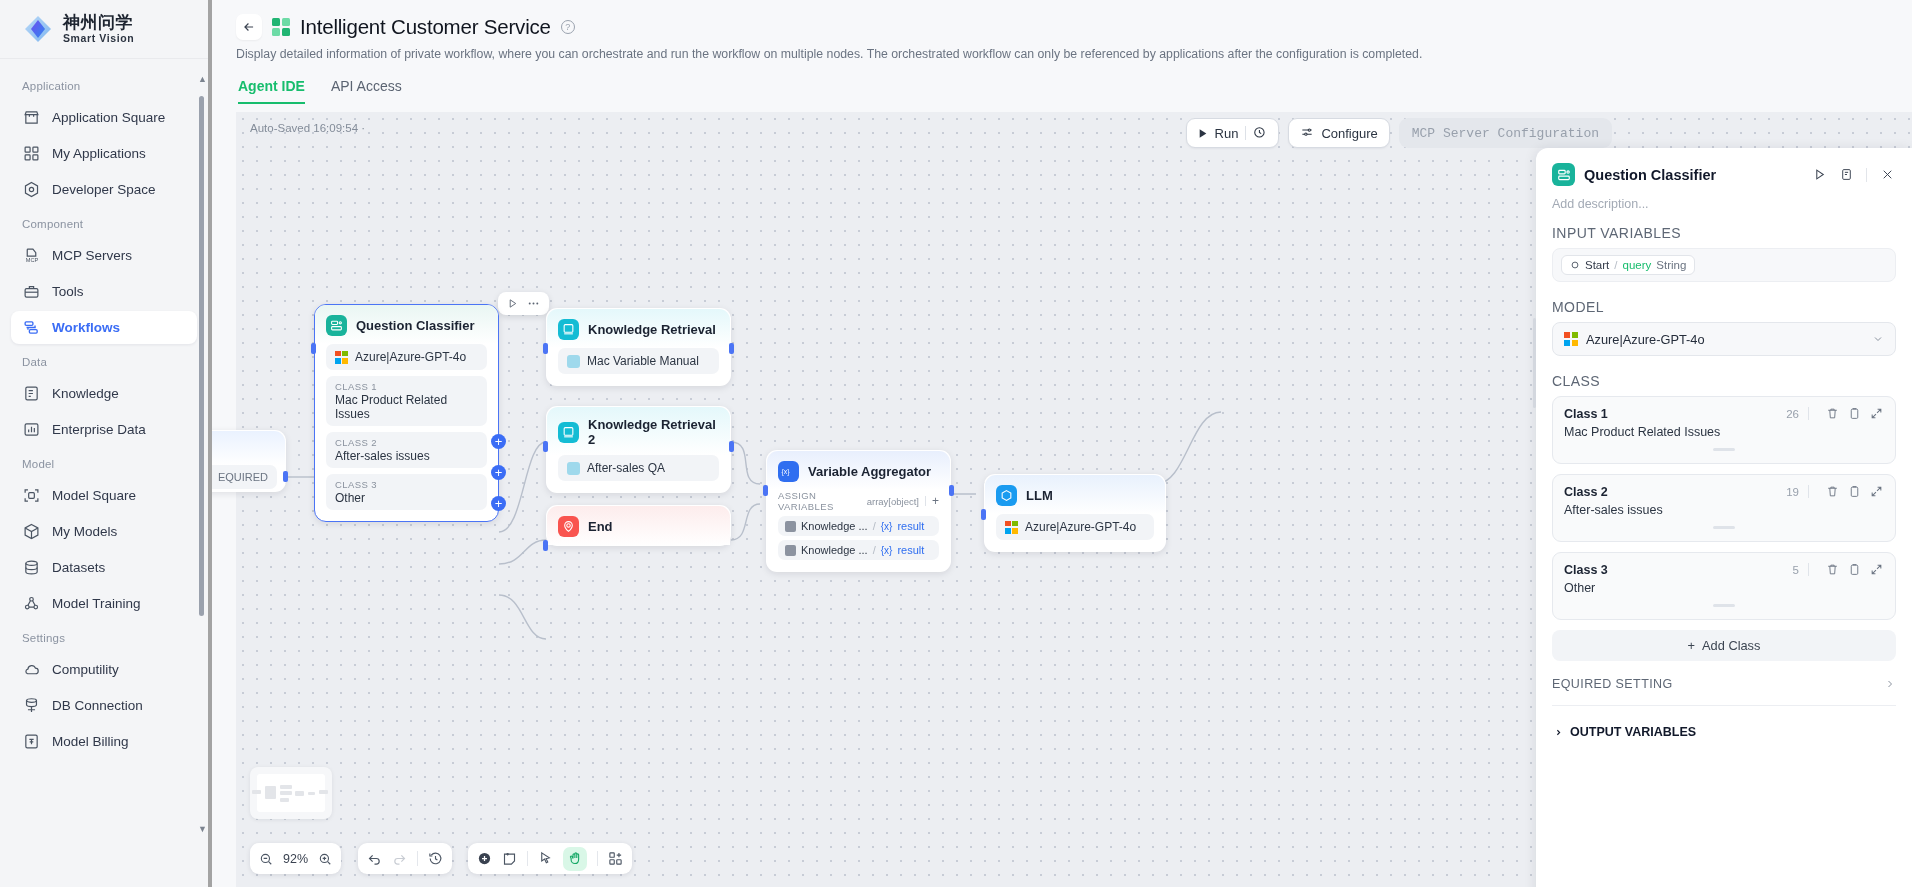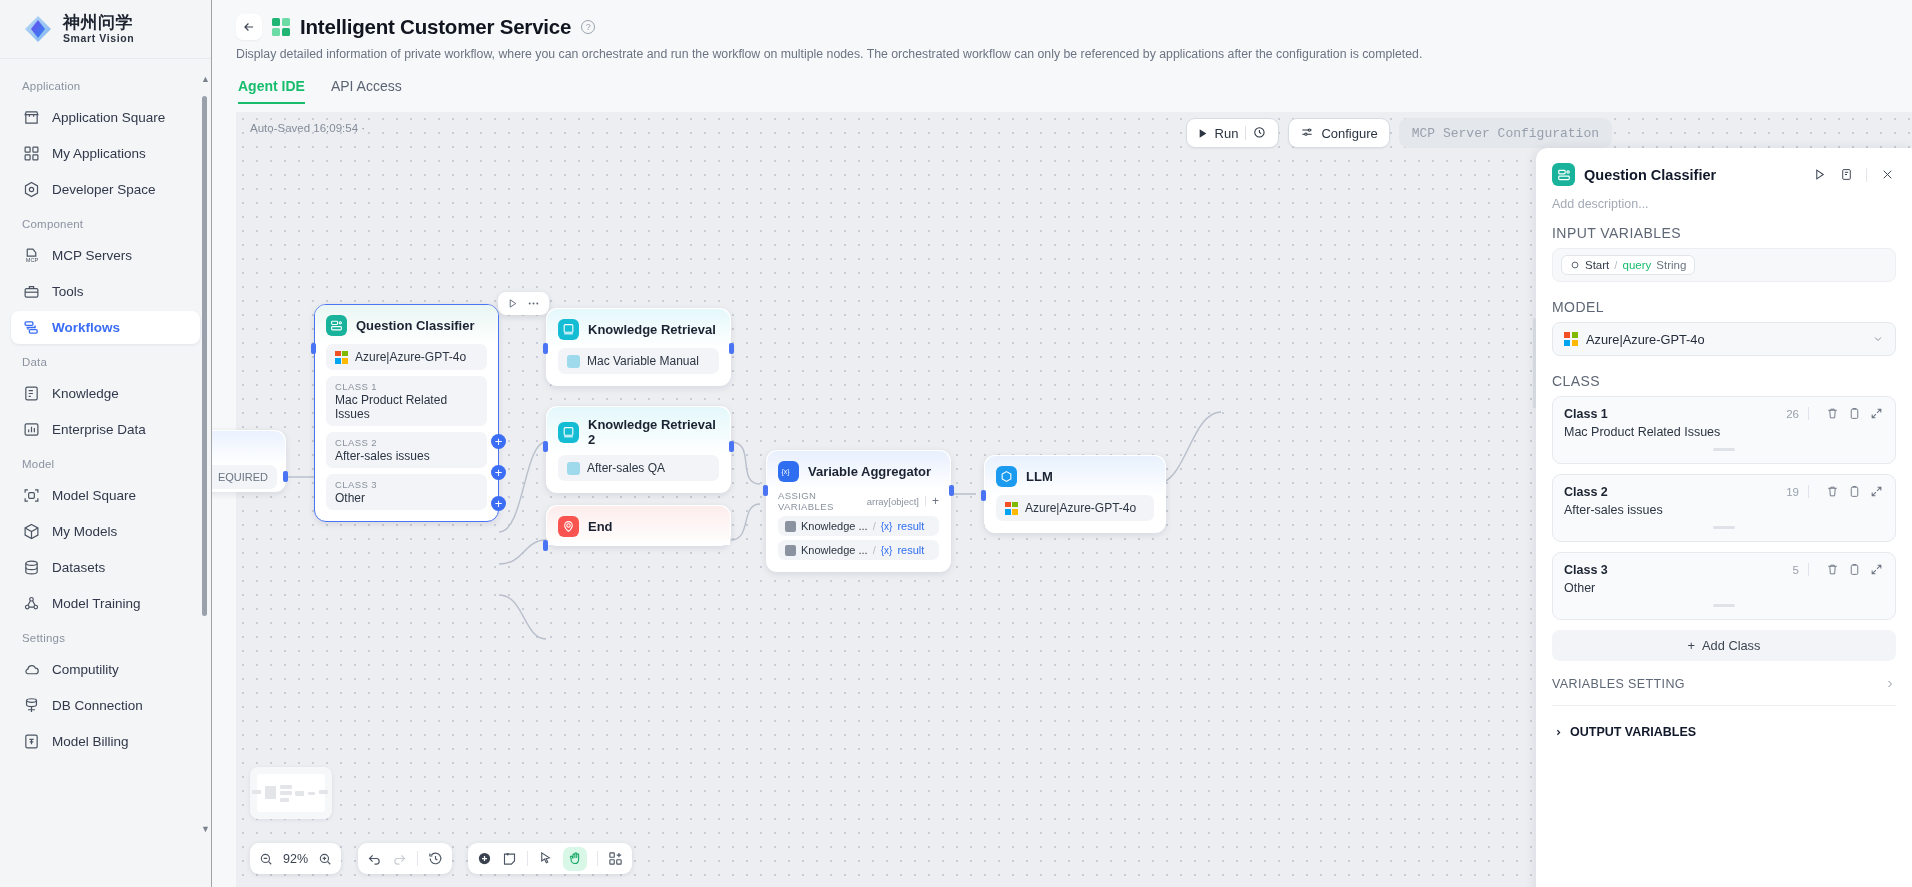--- a/index.html
+++ b/index.html
@@ -9,21 +9,21 @@
     background: #f7f8fa;
     overflow: hidden;
     color: #1f2937;
   }
   .app { display: flex; width: 1912px; height: 887px; }
 
   
   .sidebar {
     width: 212px; height: 887px;
     background: #f4f5f7;
-    border-right: 1px solid #a3a3a3;
+    border-right: 4px solid #a3a3a3;
     display: flex; flex-direction: column;
     position: relative; flex: 0 0 212px;
   }
   .brand {
     height: 59px; display: flex; align-items: center; gap: 9px;
     padding-left: 22px; border-bottom: 1px solid #e9eaed; background:#f4f5f7;
   }
   .brand-logo { width: 32px; height: 32px; position: relative; flex:0 0 32px;}
   .brand-text { display: flex; flex-direction: column; line-height: 1; }
   .brand-cn { font-size: 17px; font-weight: 700; color: #1d2430; letter-spacing: .5px;}
@@ -65,21 +65,21 @@
   .title-row { display: flex; align-items: center; gap: 10px; }
   .back-btn {
     width: 26px; height: 26px; border-radius: 7px; background:#fff;
     display:flex; align-items:center; justify-content:center; cursor:pointer;
     box-shadow: 0 1px 2px rgba(0,0,0,.05);
   }
   .app-badge { width: 18px; height: 18px; display:grid; grid-template-columns: 1fr 1fr; grid-gap: 2.5px;}
   .app-badge i { display:block; border-radius:1.5px; background:#21b573; }
   .app-badge i:nth-child(2){ background:#6ddba6; }
   .app-badge i:nth-child(3){ background:#6ddba6; }
-  .page-title { font-size: 20.5px; font-weight: 700; color: #10151f; letter-spacing: -.2px;}
+  .page-title { font-size: 20.5px; font-weight: 400; color: #10151f; letter-spacing: -.2px;}
   .help-ic { width:14px;height:14px;border:1.2px solid #9aa2ae;border-radius:50%;
     font-size:9px;color:#9aa2ae;display:flex;align-items:center;justify-content:center;line-height:1;}
   .page-sub { font-size: 12.3px; color: #6b7482; margin-top: 7px; }
 
   .tabs { display: flex; gap: 26px; margin-top: 17px; padding-left: 2px;}
   .tab { font-size: 14px; color: #5b6472; padding-bottom: 8px; cursor: pointer; }
   .tab.active { color: #17bd6d; font-weight: 700; border-bottom: 2.5px solid #17bd6d; }
 
   
   .canvas-wrap { flex: 1; margin: 8px 0 0 0; position: relative; overflow: hidden; }
@@ -576,21 +576,21 @@
               <span>Knowledge ...</span>
               <span style="color:#b6bcc6;">/</span>
               <span style="color:#2f6ef0;font-size:10px;">{x}</span>
               <span style="color:#2f6ef0;">result</span>
             </div>
           </div>
           <div class="port" style="left:-4px;top:34px;"></div>
           <div class="port" style="right:-4px;top:34px;"></div>
         </div>
 
-        <div class="node" style="left:748px;top:343px;width:182px;">
+        <div class="node" style="left:748px;top:362px;width:182px;">
           <div class="node-head" style="background:linear-gradient(180deg,#e8f1fd,#fff);">
             <span class="node-ic" style="background:#1a9bf0;">
               <svg width="13" height="13" viewBox="0 0 24 24" fill="none" stroke="#fff" stroke-width="2">
                   <path d="M12 3l8 4.5v9L12 21l-8-4.5v-9L12 3z"></path>
                 </svg>
             </span>
             <span class="node-title">LLM</span>
           </div>
           <div class="node-body">
             <div class="chip">
@@ -816,21 +816,21 @@
             <div class="class-val">Other</div>
             <div class="grip"></div>
           </div>
 
           <div class="add-class">
             <span>+</span>
             <span>Add Class</span>
           </div>
 
           <div class="adv-row">
-            <span style="flex:1;">VARIABLES SETTING</span>
+            <span style="flex:1;">EQUIRED SETTING</span>
             <svg width="12" height="12" viewBox="0 0 24 24" fill="none" stroke="#8a929e" stroke-width="2">
                 <path d="M9 6l6 6-6 6"></path>
               </svg>
           </div>
 
           <div class="out-row">
             <svg width="9" height="9" viewBox="0 0 24 24" fill="none" stroke="#11182a" stroke-width="3">
                 <path d="M9 6l6 6-6 6"></path>
               </svg>
             <span>OUTPUT VARIABLES</span>

